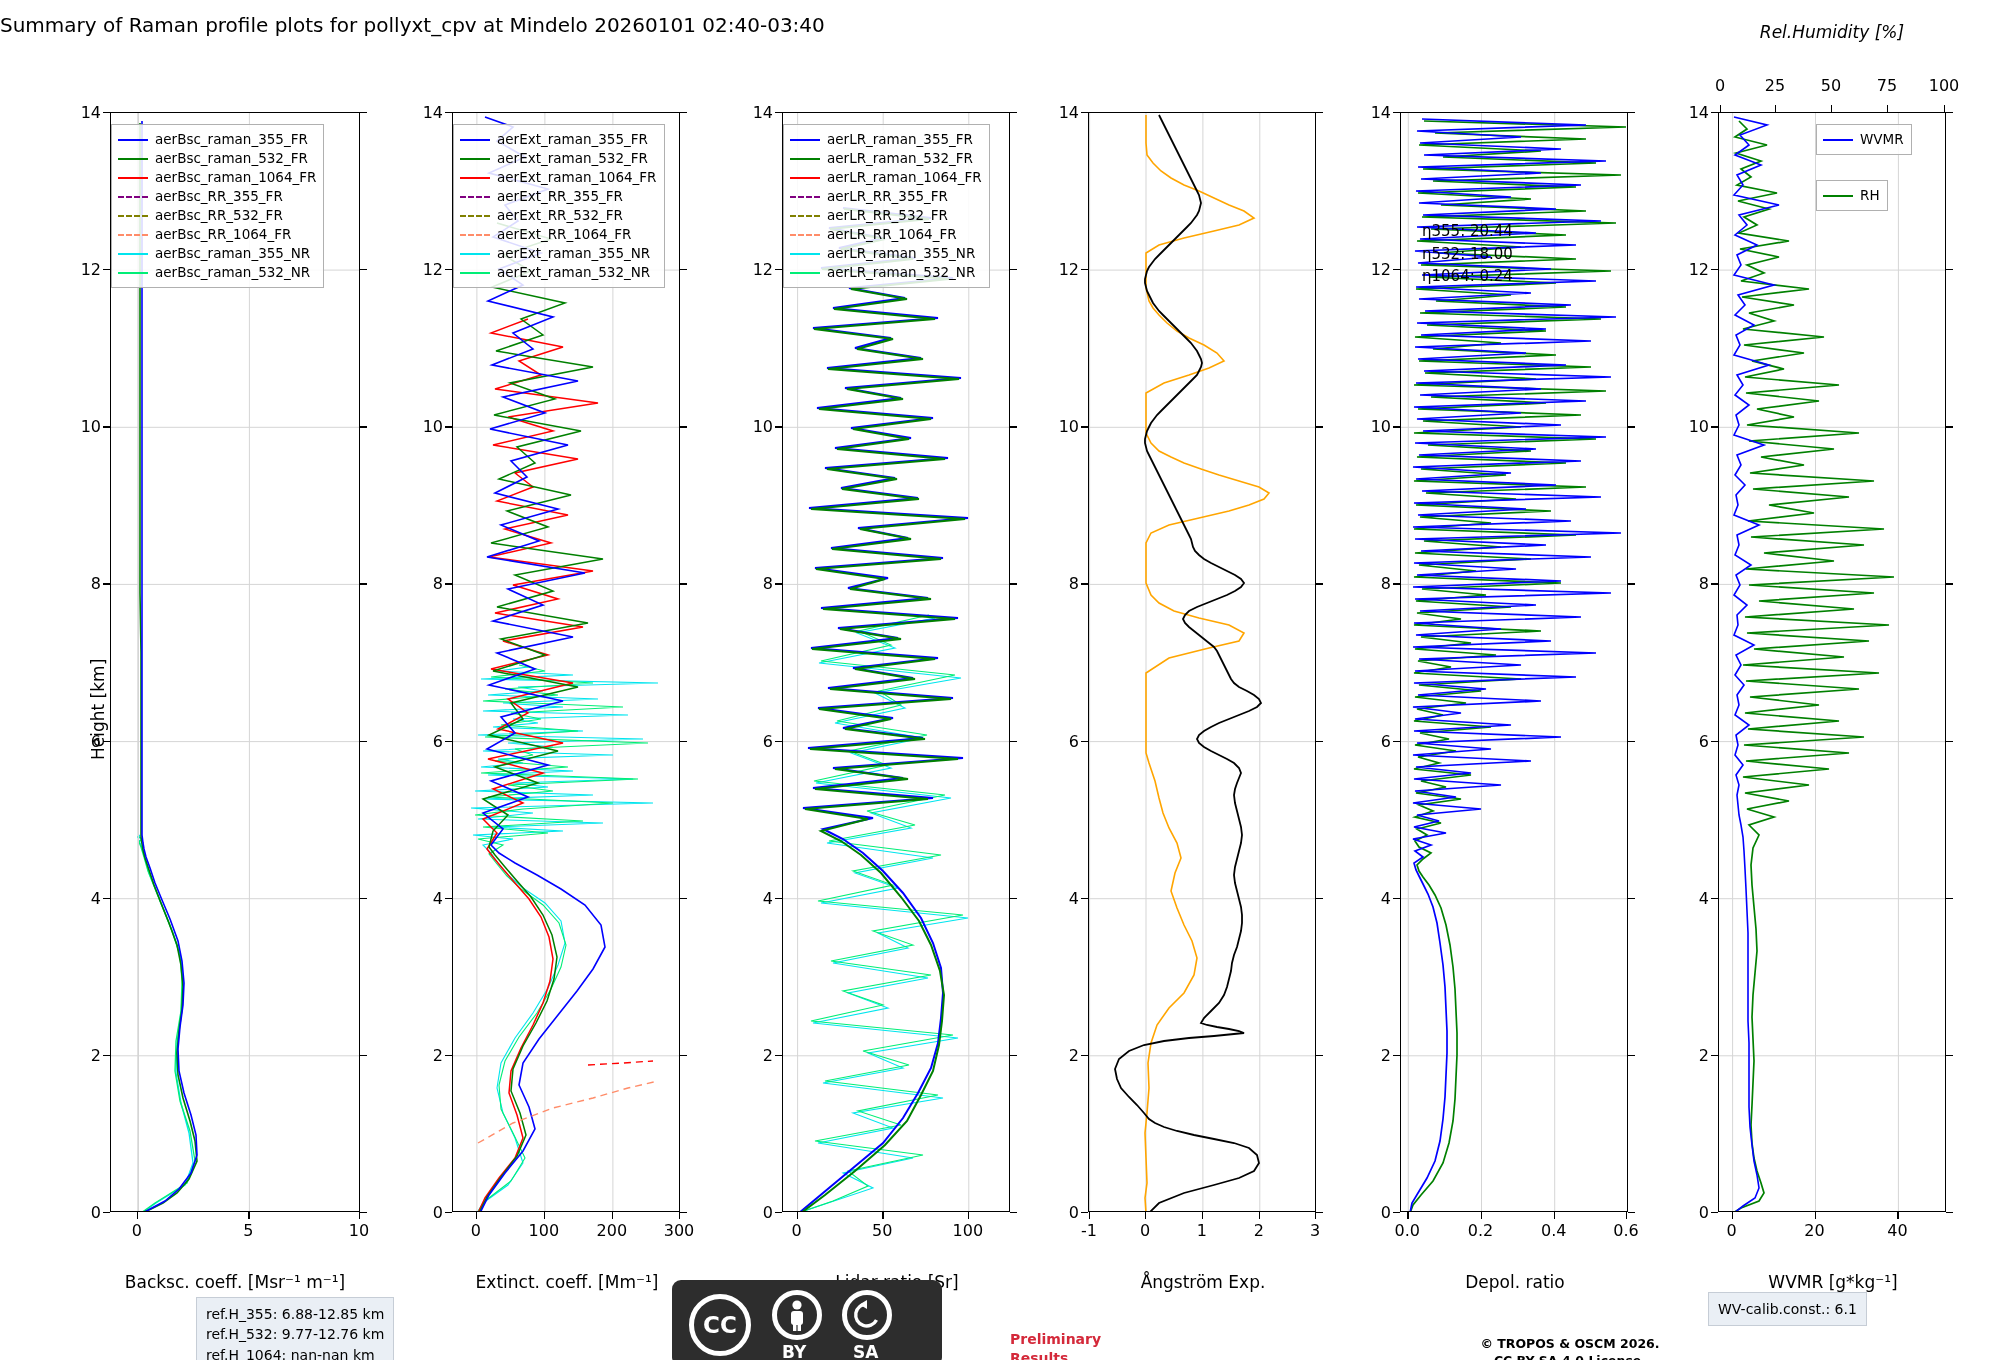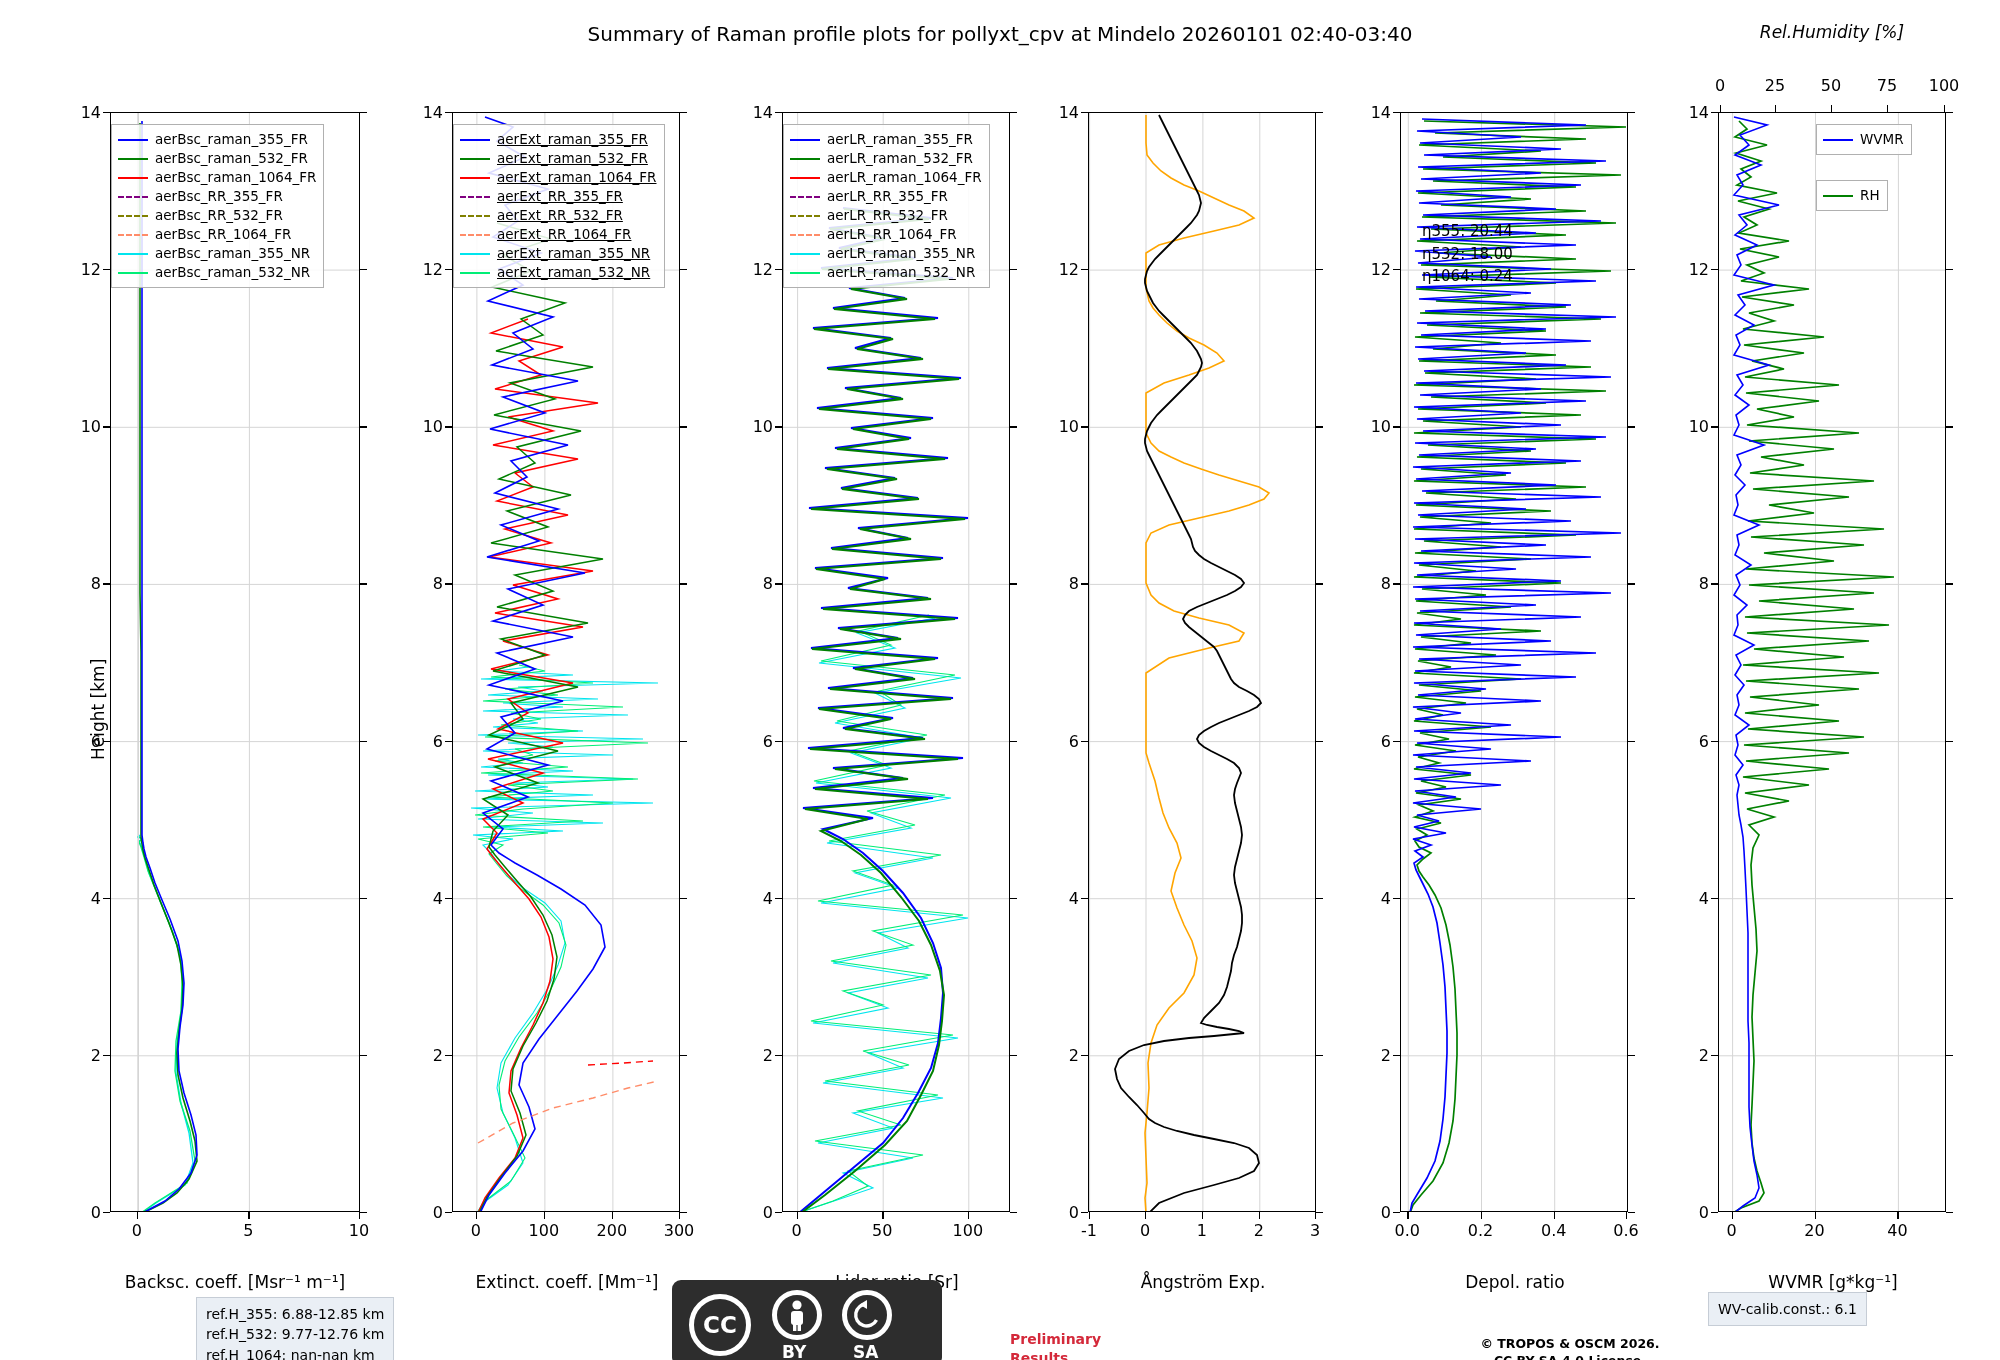--- a/index.html
+++ b/index.html
@@ -5,21 +5,21 @@
   html,body{margin:0;padding:0;}
   body{
     width:2000px;height:1360px;
     background:#ffffff;
     font-family:"DejaVu Sans","Liberation Sans",sans-serif;
     color:#000;
     position:relative;
     overflow:hidden;
   }
   .title{
-    position:absolute;top:22px;left:0;width:2000px;text-align:center;
+    position:absolute;top:13px;left:0;width:2000px;text-align:left;
     font-size:20px;color:#000;
   }
   .panel{
     position:absolute;
     top:112px;
     height:1100px;
   }
   .plotbox{
     position:absolute;
     left:0;top:0;
@@ -260,21 +260,21 @@
       <div class="xtick-label" style="left:23.9px;top:0">0</div>
     <div class="xtick-mark" style="left:91.9px;bottom:-7px;"></div>
       <div class="xtick-label" style="left:91.9px;top:0">100</div>
     <div class="xtick-mark" style="left:159.9px;bottom:-7px;"></div>
       <div class="xtick-label" style="left:159.9px;top:0">200</div>
     <div class="xtick-mark" style="left:227px;bottom:-7px;"></div>
       <div class="xtick-label" style="left:227px;top:0">300</div>
   </div>
   <div class="xlabel" style="left:-45px;width:320px;">Extinct. coeff. [Mm⁻¹]</div>
 
-  <div class="legend" style="left:1px;top:12px;text-decoration:underline;">
+  <div class="legend" style="left:1px;top:12px;">
     <div class="row">
         <span class="swatch" style="border-top-color:#0000ff;"></span>
         <span>aerExt_raman_355_FR</span>
       </div>
     <div class="row">
         <span class="swatch" style="border-top-color:#008000;"></span>
         <span>aerExt_raman_532_FR</span>
       </div>
     <div class="row">
         <span class="swatch" style="border-top-color:#ff0000;"></span>

